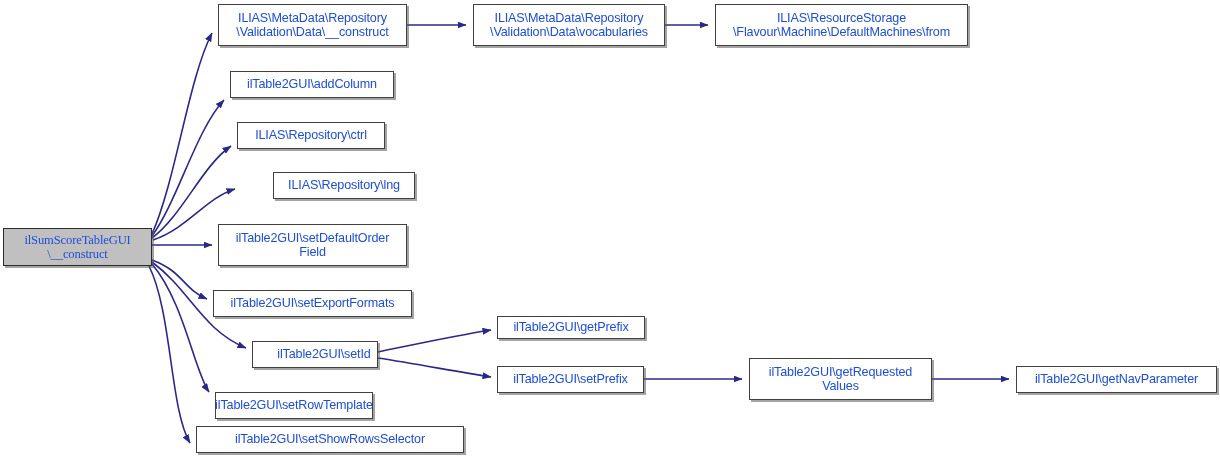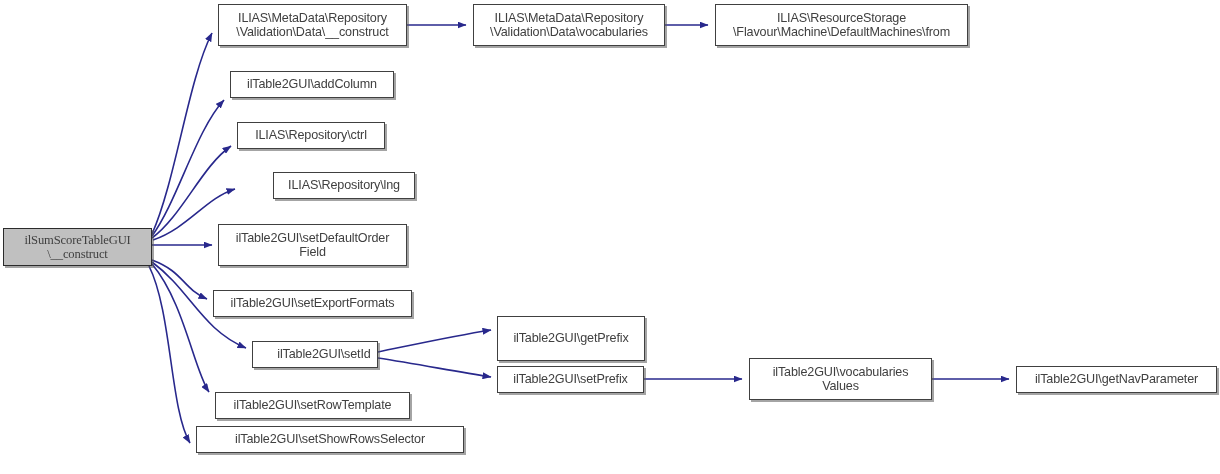--- a/index.html
+++ b/index.html
@@ -31,21 +31,21 @@
     background: #ffffff;
     border: 1px solid #404040;
     box-shadow: 2px 2px 0 0 rgba(90,90,90,0.55);
     display: flex;
     align-items: center;
     justify-content: center;
     text-align: center;
     font-family: "Liberation Sans", sans-serif;
     font-size: 12.6px;
     line-height: 14.5px;
-    color: #404040;
+    color: #1d4ed8;
     letter-spacing: -0.15px;
     white-space: pre-line;
     padding: 0 4px;
   }
   .node.root {
     background: #c0c0c0;
     border: 1px solid #2b2b2b;
     font-family: Liberation Serif, serif;
   }
 </style>
@@ -86,21 +86,21 @@
 \Validation\Data\vocabularies</div>
       <div class="node" style="left: 715px; top: 4px; width: 253px; height: 42px;">ILIAS\ResourceStorage
 \Flavour\Machine\DefaultMachines\from</div>
       <div class="node" style="left: 230px; top: 71px; width: 164px; height: 27px;">ilTable2GUI\addColumn</div>
       <div class="node" style="left: 237px; top: 122px; width: 148px; height: 27px;">ILIAS\Repository\ctrl</div>
       <div class="node" style="left: 241px; top: 172px; width: 142px; height: 27px; margin-left: 32px;">ILIAS\Repository\lng</div>
       <div class="node" style="left: 218px; top: 224px; width: 189px; height: 42px;">ilTable2GUI\setDefaultOrder
 Field</div>
       <div class="node" style="left: 213px; top: 290px; width: 199px; height: 27px;">ilTable2GUI\setExportFormats</div>
       <div class="node" style="left: 252px; top: 341px; width: 126px; height: 27px; padding-left: 22px;">ilTable2GUI\setId</div>
-      <div class="node" style="left: 215px; top: 392px; width: 195px; height: 27px;">ilTable2GUI\setRowTemplate</div>
+      <div class="node" style="left: 215px; top: 392px; width: 158px; height: 27px;">ilTable2GUI\setRowTemplate</div>
       <div class="node" style="left: 196px; top: 426px; width: 268px; height: 27px;">ilTable2GUI\setShowRowsSelector</div>
-      <div class="node" style="left: 497px; top: 316px; width: 148px; height: 45px;">ilTable2GUI\getPrefix</div>
+      <div class="node" style="left: 497px; top: 316px; width: 148px; height: 23px;">ilTable2GUI\getPrefix</div>
       <div class="node" style="left: 497px; top: 366px; width: 147px; height: 27px;">ilTable2GUI\setPrefix</div>
-      <div class="node" style="left: 749px; top: 358px; width: 183px; height: 42px;">ilTable2GUI\vocabularies
+      <div class="node" style="left: 749px; top: 358px; width: 183px; height: 42px;">ilTable2GUI\getRequested
 Values</div>
       <div class="node" style="left: 1016px; top: 366px; width: 201px; height: 27px;">ilTable2GUI\getNavParameter</div>
     </div>
 </div>
 
 </body></html>

